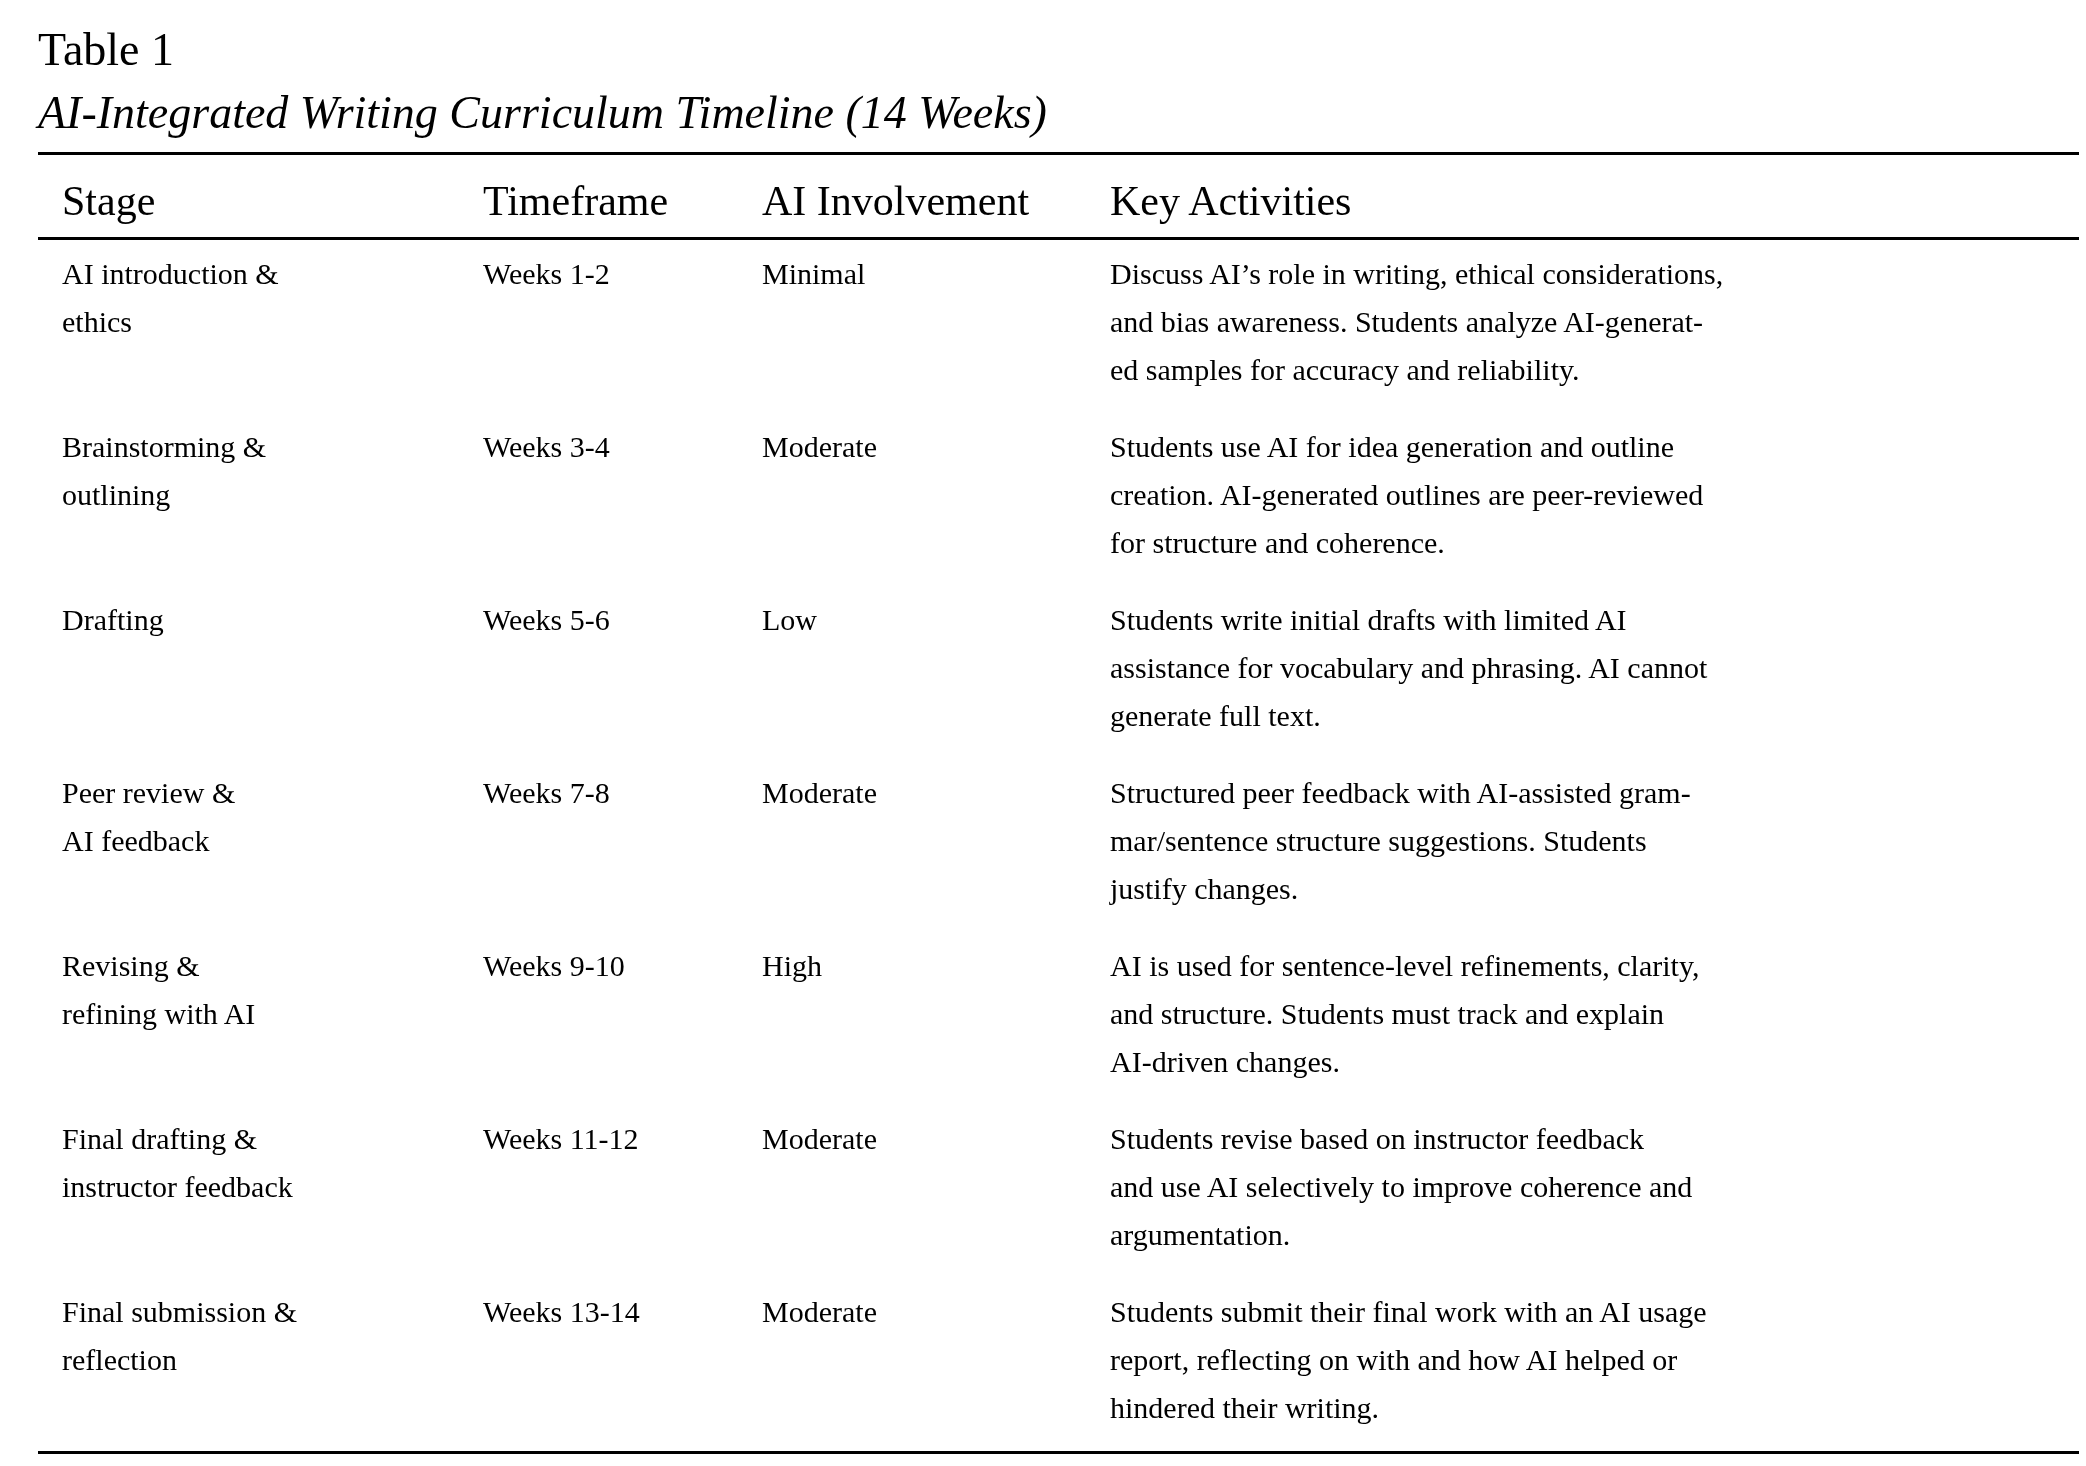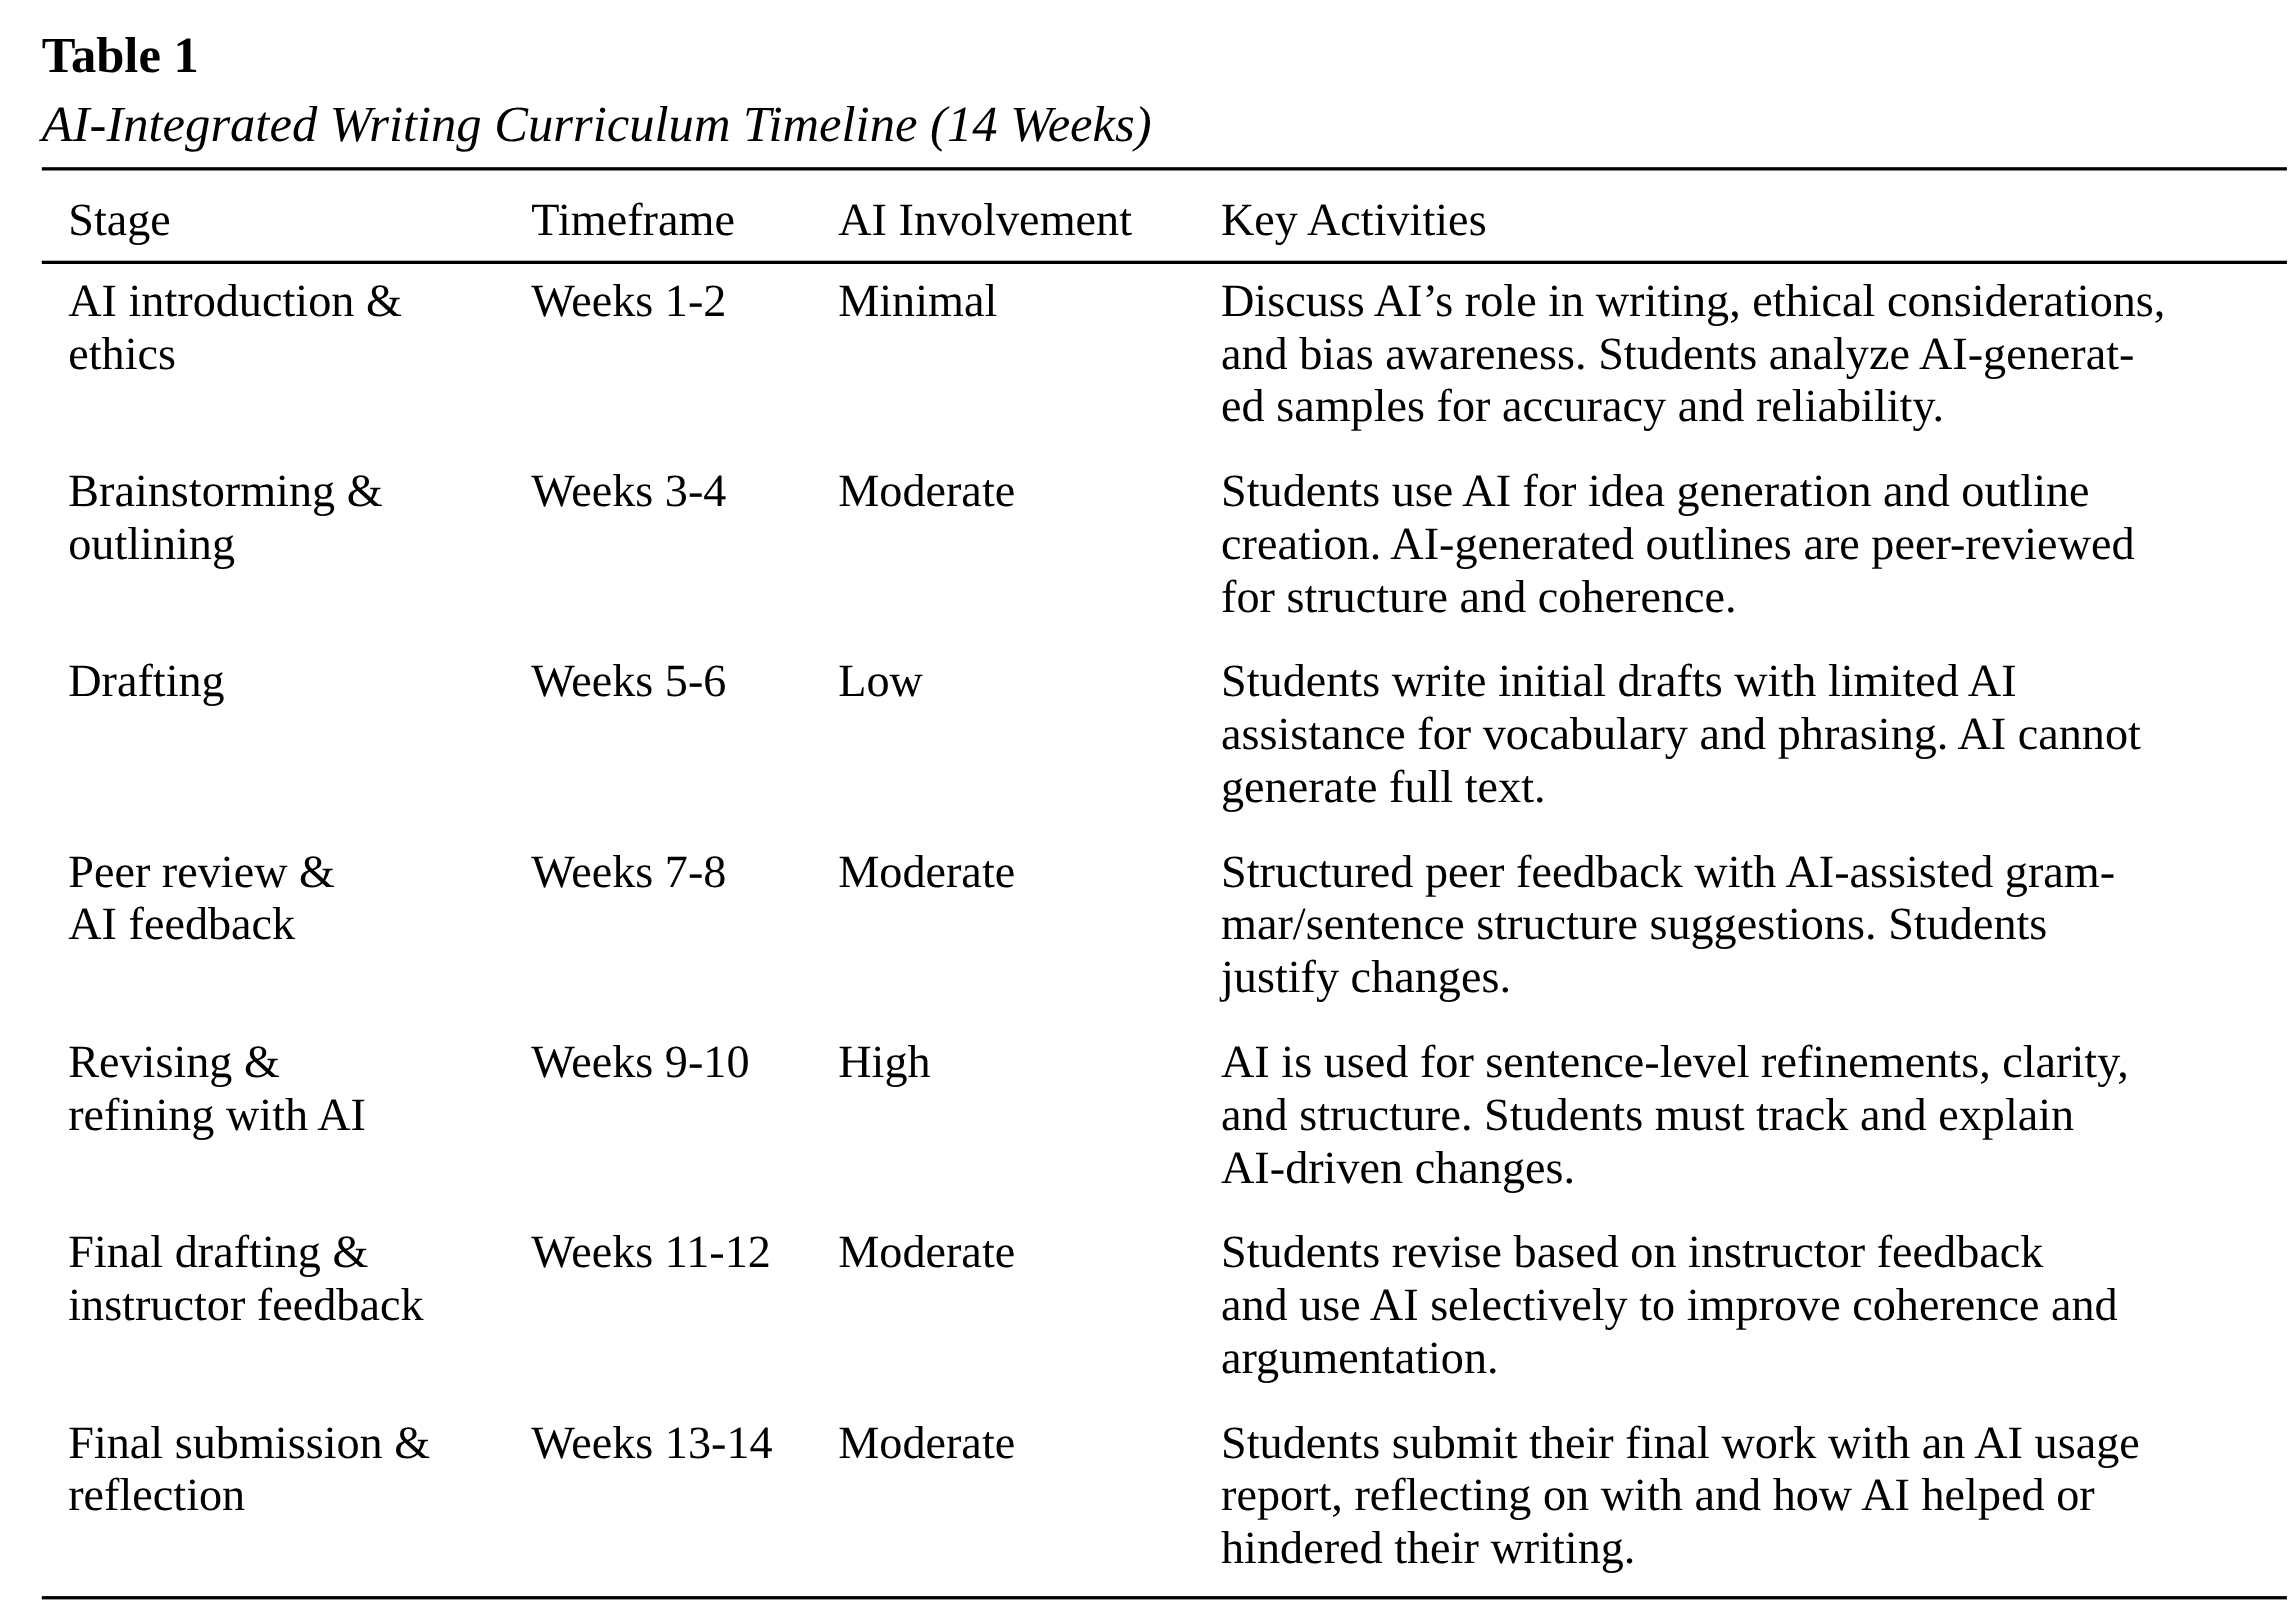--- a/index.html
+++ b/index.html
@@ -8,21 +8,21 @@
     width: 2086px;
     height: 1466px;
     font-family: "Liberation Serif", "DejaVu Serif", serif;
     color: #000000;
     overflow: hidden;
   }
   .page { padding-top: 22px; }
   .table-label {
     margin-left: 38px;
     font-size: 46px;
-    font-weight: 700;
+    font-weight: 400;
     line-height: 55px;
   }
   .table-caption {
     margin: 8px 0 0 38px;
     font-size: 46px;
     font-style: italic;
     line-height: 55px;
   }
   .apa-table {
     margin: 12px 7px 0 38px;
@@ -34,21 +34,21 @@
     grid-template-columns: 445px 279px 348px 1fr;
     border-bottom: 3px solid #000000;
     padding: 22px 0 12px 0;
     font-size: 42px;
     line-height: 48px;
   }
   .tr {
     display: grid;
     grid-template-columns: 445px 279px 348px 1fr;
     padding: 10px 0 19px 0;
-    font-size: 42px;
+    font-size: 30px;
     line-height: 48px;
   }
   .col-stage { padding-left: 24px; }
   .td .line { display: block; }
 </style>
 </head>
 <body>
 
 <div class="page">
 

